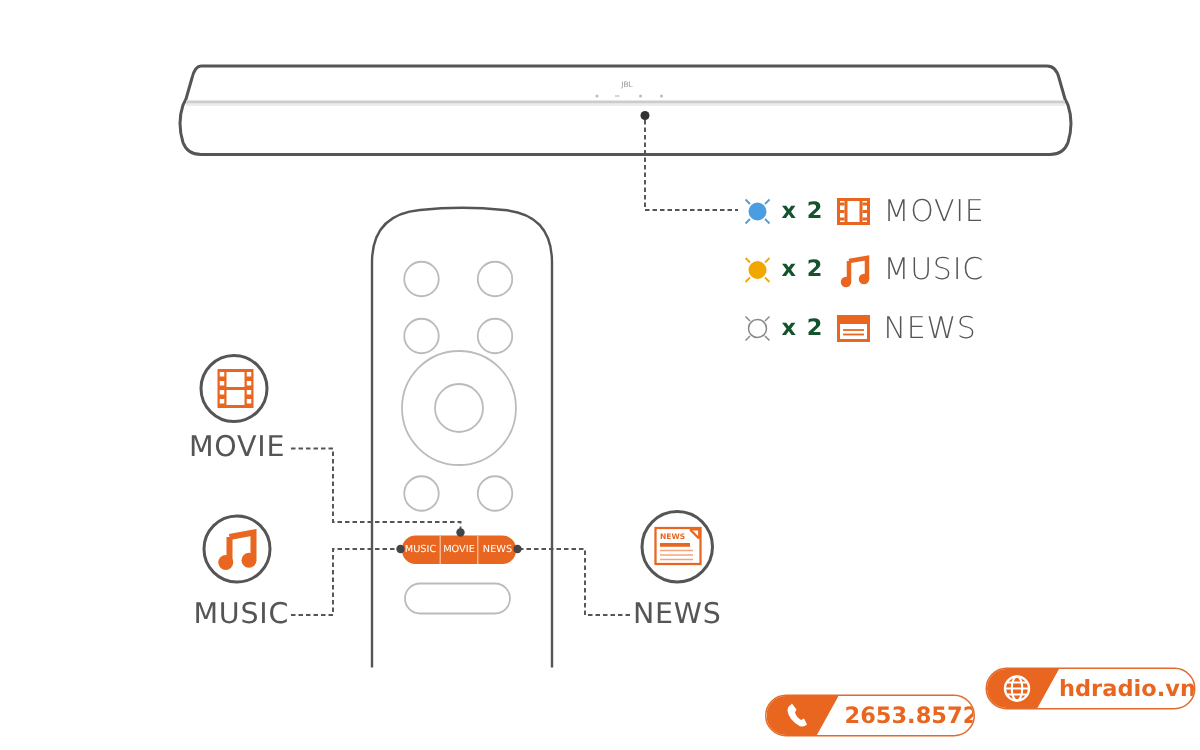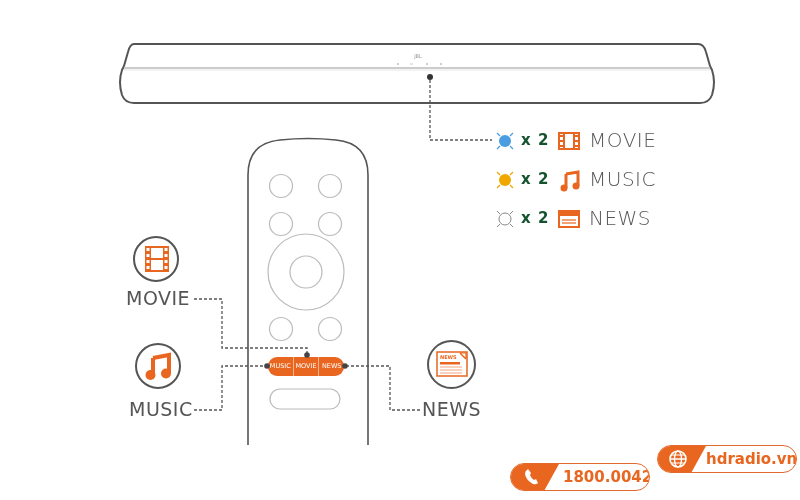--- a/index.html
+++ b/index.html
@@ -200,21 +200,21 @@
     </svg>
   </div>
   <div class="abs big-label" style="left:422px;top:398px;">NEWS</div>
 </div>
 
 <div class="contact-pill" style="left:510px;top:463px;width:138px;">
   <div class="icon-part"></div>
   <svg width="20" height="20" style="left:11px;top:3px;">
     <path d="M5,3 Q3,4 3,7 Q4,13 11,17 Q14,18 16,16 L14,12 L12,13 Q9,11 8,8 L9,6 L6,2 Z" fill="#fff"></path>
   </svg>
-  <div class="text" style="left:52px;">1800.0042</div>
+  <div class="text" style="left:52px;">2653.8572</div>
 </div>
 
 <div class="contact-pill" style="left:657px;top:445px;width:138px;">
   <div class="icon-part"></div>
   <svg width="20" height="20" style="left:10px;top:3px;">
     <circle cx="10" cy="10" r="8" fill="none" stroke="#fff" stroke-width="1.6"></circle>
     <ellipse cx="10" cy="10" rx="3.5" ry="8" fill="none" stroke="#fff" stroke-width="1.4"></ellipse>
     <line x1="2" y1="10" x2="18" y2="10" stroke="#fff" stroke-width="1.4"></line>
     <line x1="3.5" y1="6" x2="16.5" y2="6" stroke="#fff" stroke-width="1.2"></line>
     <line x1="3.5" y1="14" x2="16.5" y2="14" stroke="#fff" stroke-width="1.2"></line>

